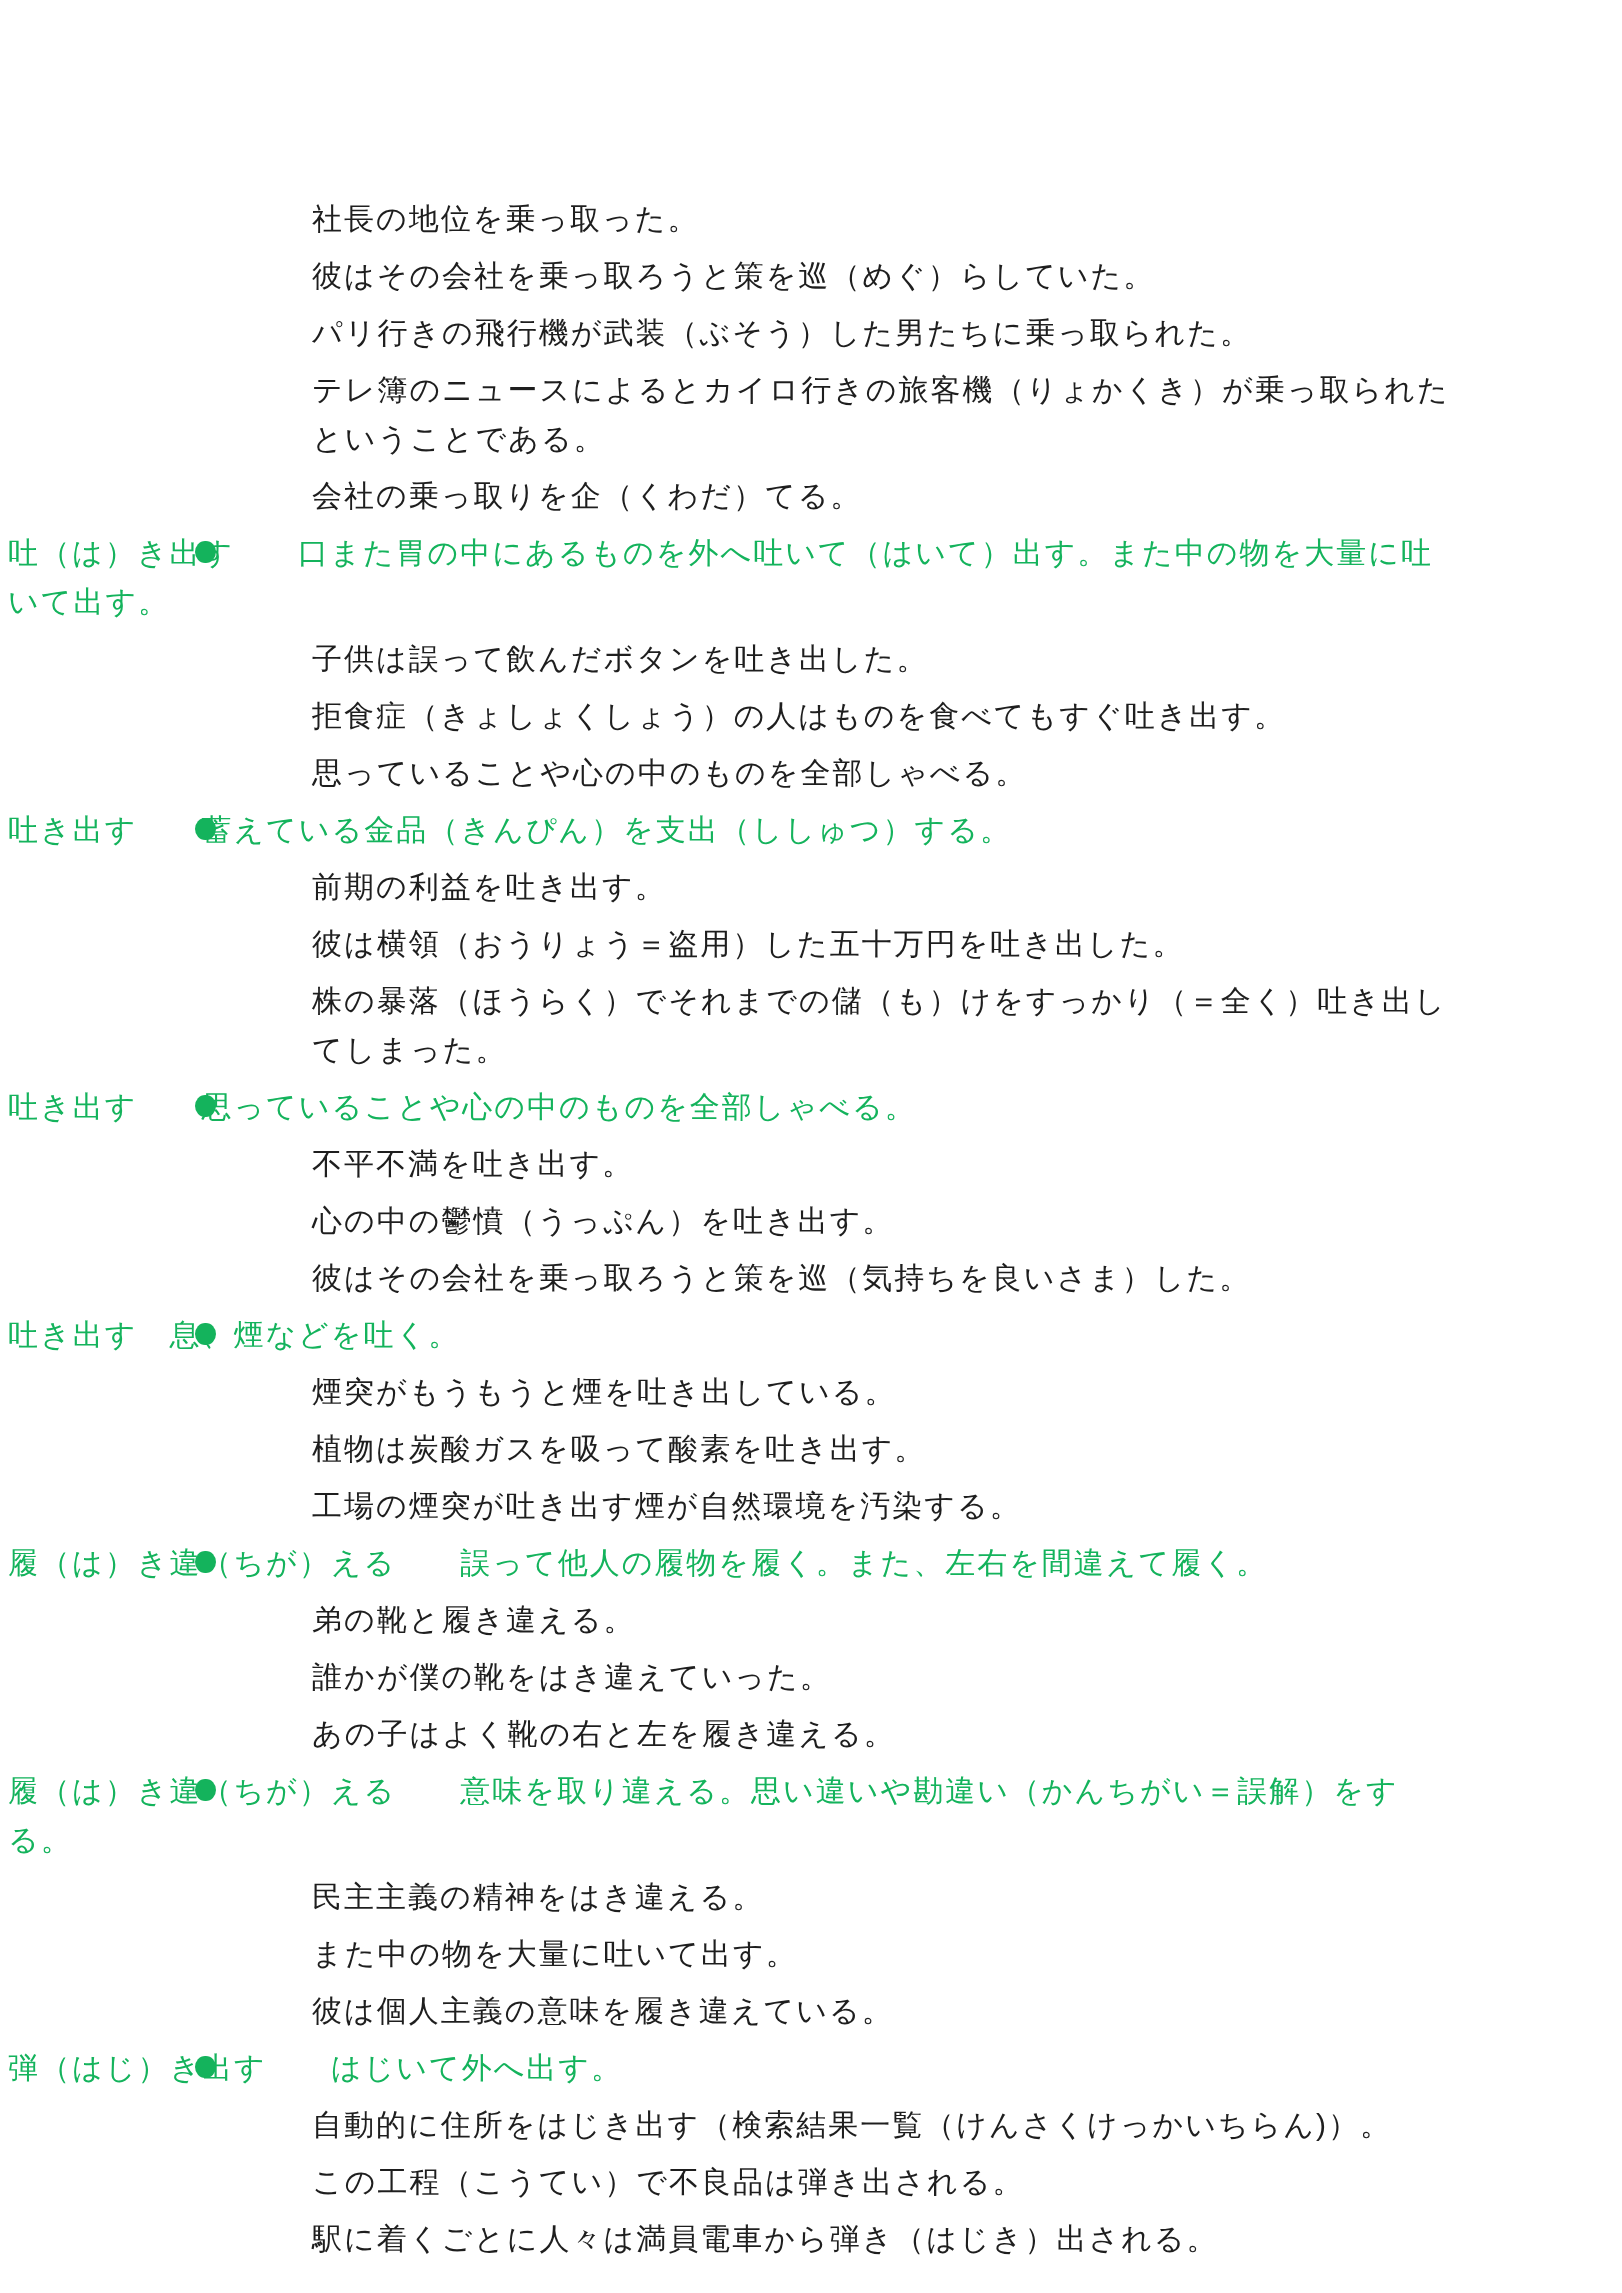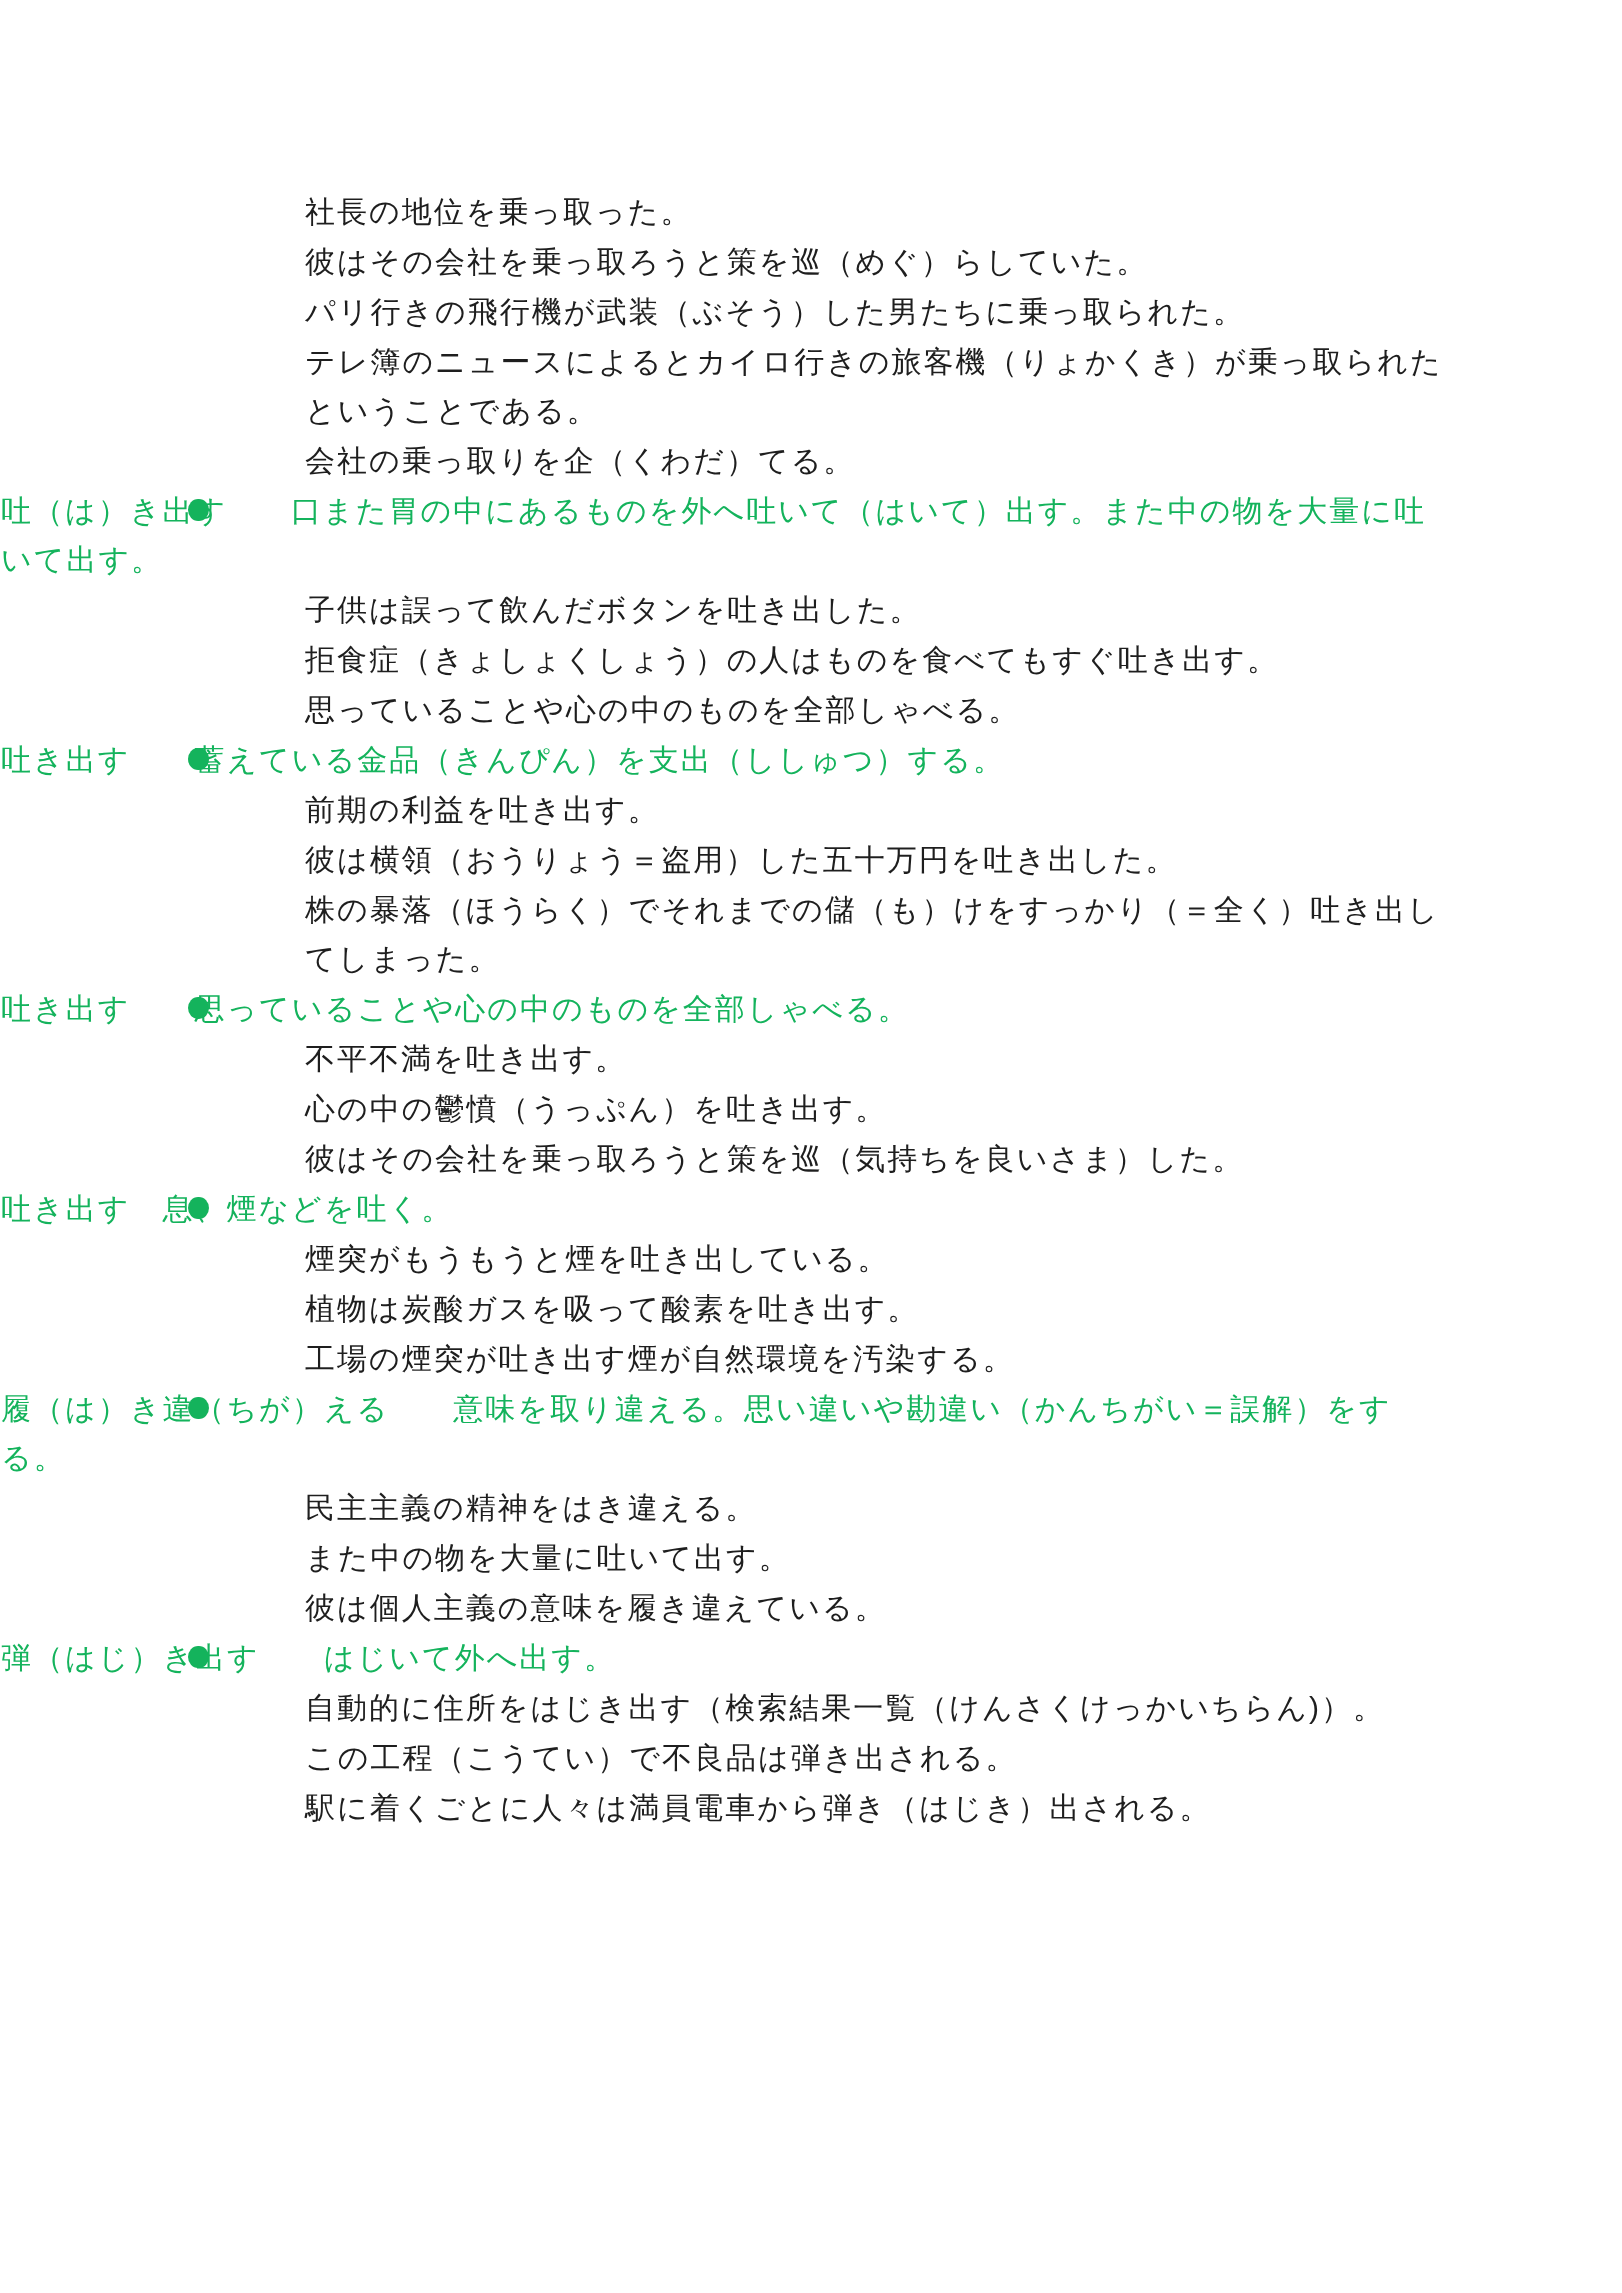--- a/index.html
+++ b/index.html
@@ -10,21 +10,21 @@
     width:1622px; height:2294px;
     background:var(--paper);
     font-family:"Liberation Sans", sans-serif;
     font-size:30px;
     line-height:49px;
     letter-spacing:2px;
     color:var(--ink);
     overflow:hidden;
   }
   .content { padding-top:186px; }
-  p { margin:1px; }
+  p { margin:8px; }
   .example {
     padding-left:304px;
     width:1446px;
     box-sizing:border-box;
     word-break:break-all;
   }
   .entry-head {
     position:relative;
     width:1446px;
     box-sizing:border-box;
@@ -81,20 +81,28 @@
 
     <div class="entry">
       <p class="entry-head">
         <span class="bullet"></span><span class="headword">吐き出す</span><span class="sep">　</span><span class="definition">息、煙などを吐く。</span>
       </p>
       <p class="example">煙突がもうもうと煙を吐き出している。</p>
       <p class="example">植物は炭酸ガスを吸って酸素を吐き出す。</p>
       <p class="example">工場の煙突が吐き出す煙が自然環境を汚染する。</p>
     </div>
 
+    <div class="entry">
+      <p class="entry-head">
+        <span class="bullet"></span><span class="headword">履（は）き違（ちが）える</span><span class="sep">　　</span><span class="definition">誤って他人の履物を履く。また、左右を間違えて履く。</span>
+      </p>
+      <p class="example">弟の靴と履き違える。</p>
+      <p class="example">誰かが僕の靴をはき違えていった。</p>
+      <p class="example">あの子はよく靴の右と左を履き違える。</p>
+    </div>
 
     <div class="entry">
       <p class="entry-head">
         <span class="bullet"></span><span class="headword">履（は）き違（ちが）える</span><span class="sep">　　</span><span class="definition">意味を取り違える。思い違いや勘違い（かんちがい＝誤解）をする。</span>
       </p>
       <p class="example">民主主義の精神をはき違える。</p>
       <p class="example">また中の物を大量に吐いて出す。</p>
       <p class="example">彼は個人主義の意味を履き違えている。</p>
     </div>
 

